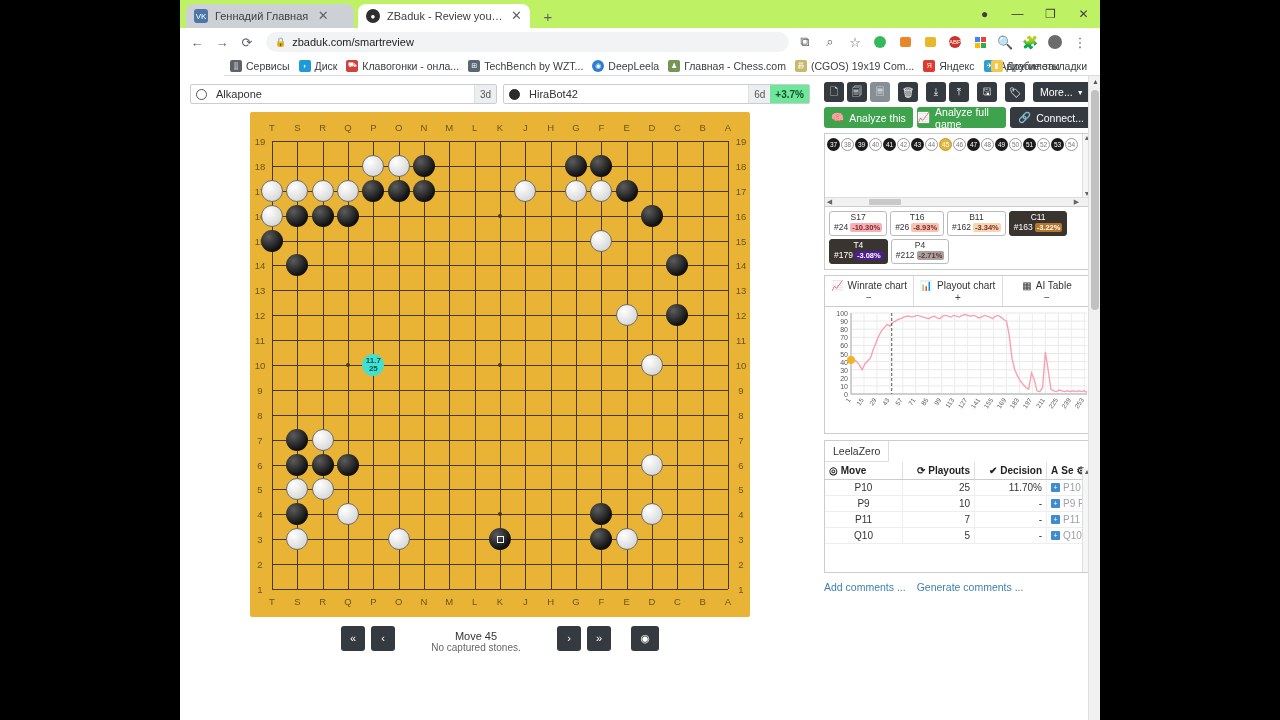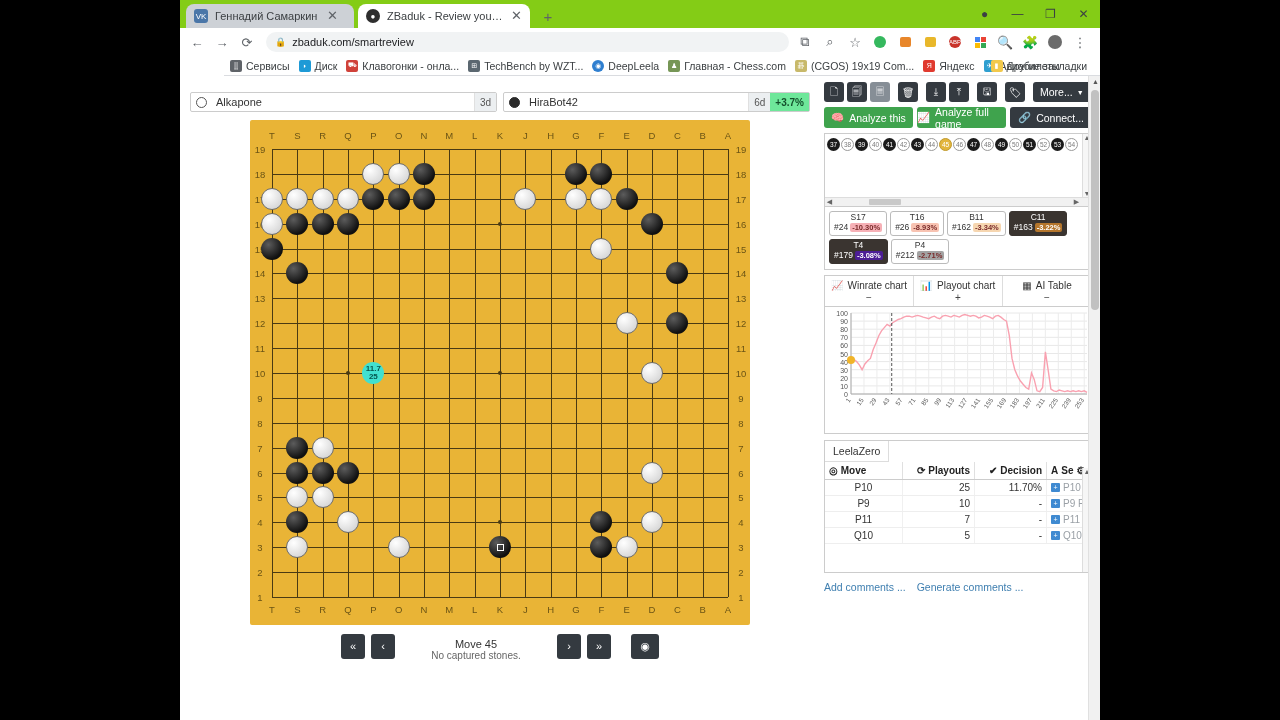--- a/index.html
+++ b/index.html
@@ -8,21 +8,21 @@
     background:#000;
     font-family:"Liberation Sans", sans-serif;
     font-size:12px;
     color:#202124;
   }
   .screen { position:relative; width:1280px; height:720px; background:#000; }
 
   
   .browser { position:absolute; left:180px; top:0; width:920px; height:720px; background:#fff; }
 
-  .tabstrip { height:28px; background:#84cc16; position:relative;text-decoration:underline; }
+  .tabstrip { height:28px; background:#bef264; position:relative;text-decoration:underline; }
   .tab { position:absolute; top:4px; height:24px; display:flex; align-items:center;
          padding:0 8px; border-radius:8px 8px 0 0; font-size:11px; color:#3c4043; }
   .tab.inactive { background:#cdd1d6; }
   .tab.active { background:#fff; }
   .tab-fav { width:14px; height:14px; border-radius:3px; margin-right:7px; flex:0 0 14px;
              display:flex; align-items:center; justify-content:center; font-size:8px; color:#fff; }
   .tab-title { white-space:nowrap; overflow:hidden; text-overflow:ellipsis; }
   .tab-x { margin-left:8px; width:14px; text-align:center; color:#5f6368; font-size:13px; line-height:12px; }
   .newtab { position:absolute; top:7px; width:20px; height:20px; text-align:center;
             font-size:15px; color:#5f6368; line-height:19px; cursor:pointer; }
@@ -41,21 +41,21 @@
                padding:0 6px; font-size:10.5px; color:#3c4043; border-bottom:1px solid #dadce0; position:relative;margin-left:44px; }
   .bm { display:flex; align-items:center; margin-right:9px; white-space:nowrap; }
   .bm-ico { width:12px; height:12px; margin-right:4px; border-radius:2px; flex:0 0 12px;
             display:flex; align-items:center; justify-content:center; font-size:7px; color:#fff; }
   .bm-other { position:absolute; right:4px; display:flex; align-items:center; }
 
   
   .page { position:relative; height:672px; background:#fff; overflow:hidden; }
 
   
-  .boardcol { position:absolute; left:0; top:8px; width:640px; }
+  .boardcol { position:absolute; left:0; top:0; width:640px; }
 
   .players { display:flex; gap:6px; padding:8px 10px 4px 10px; }
   .pbox { flex:1; display:flex; align-items:center; height:20px; border:1px solid #ccc;
           background:#fff; border-radius:2px; font-size:11px; }
   .pstone { width:20px; display:flex; align-items:center; justify-content:center; }
   .pstone i { display:block; width:11px; height:11px; border-radius:50%; border:1px solid #555; }
   .pstone.w i { background:#fff; }
   .pstone.b i { background:#2b2b2b; border-color:#2b2b2b; }
   .pname { flex:1; padding-left:5px; background:#fff; height:100%; display:flex; align-items:center; color:#333;}
   .prank { padding:0 5px; background:#eceff1; height:100%; display:flex; align-items:center;
@@ -166,21 +166,21 @@
 </style>
 </head>
 <body>
 
 <div class="screen">
  <div class="browser">
 
   <div class="tabstrip">
     <div class="tab inactive" style="left:6px;width:168px;">
       <span class="tab-fav" style="background:#4a76a8;">VK</span>
-      <span class="tab-title">Геннадий Самаркин</span>
+      <span class="tab-title">Геннадий Главная</span>
       <span class="tab-x">✕</span>
     </div>
     <div class="tab active" style="left:178px;width:172px;">
       <span class="tab-fav" style="background:#2e2e2e;border-radius:50%;">●</span>
       <span class="tab-title">ZBaduk - Review your Baduk ga</span>
       <span class="tab-x">✕</span>
     </div>
     <div class="newtab" style="left:358px;">+</div>
     <div class="wincontrols">
       <div class="wc">●</div>

